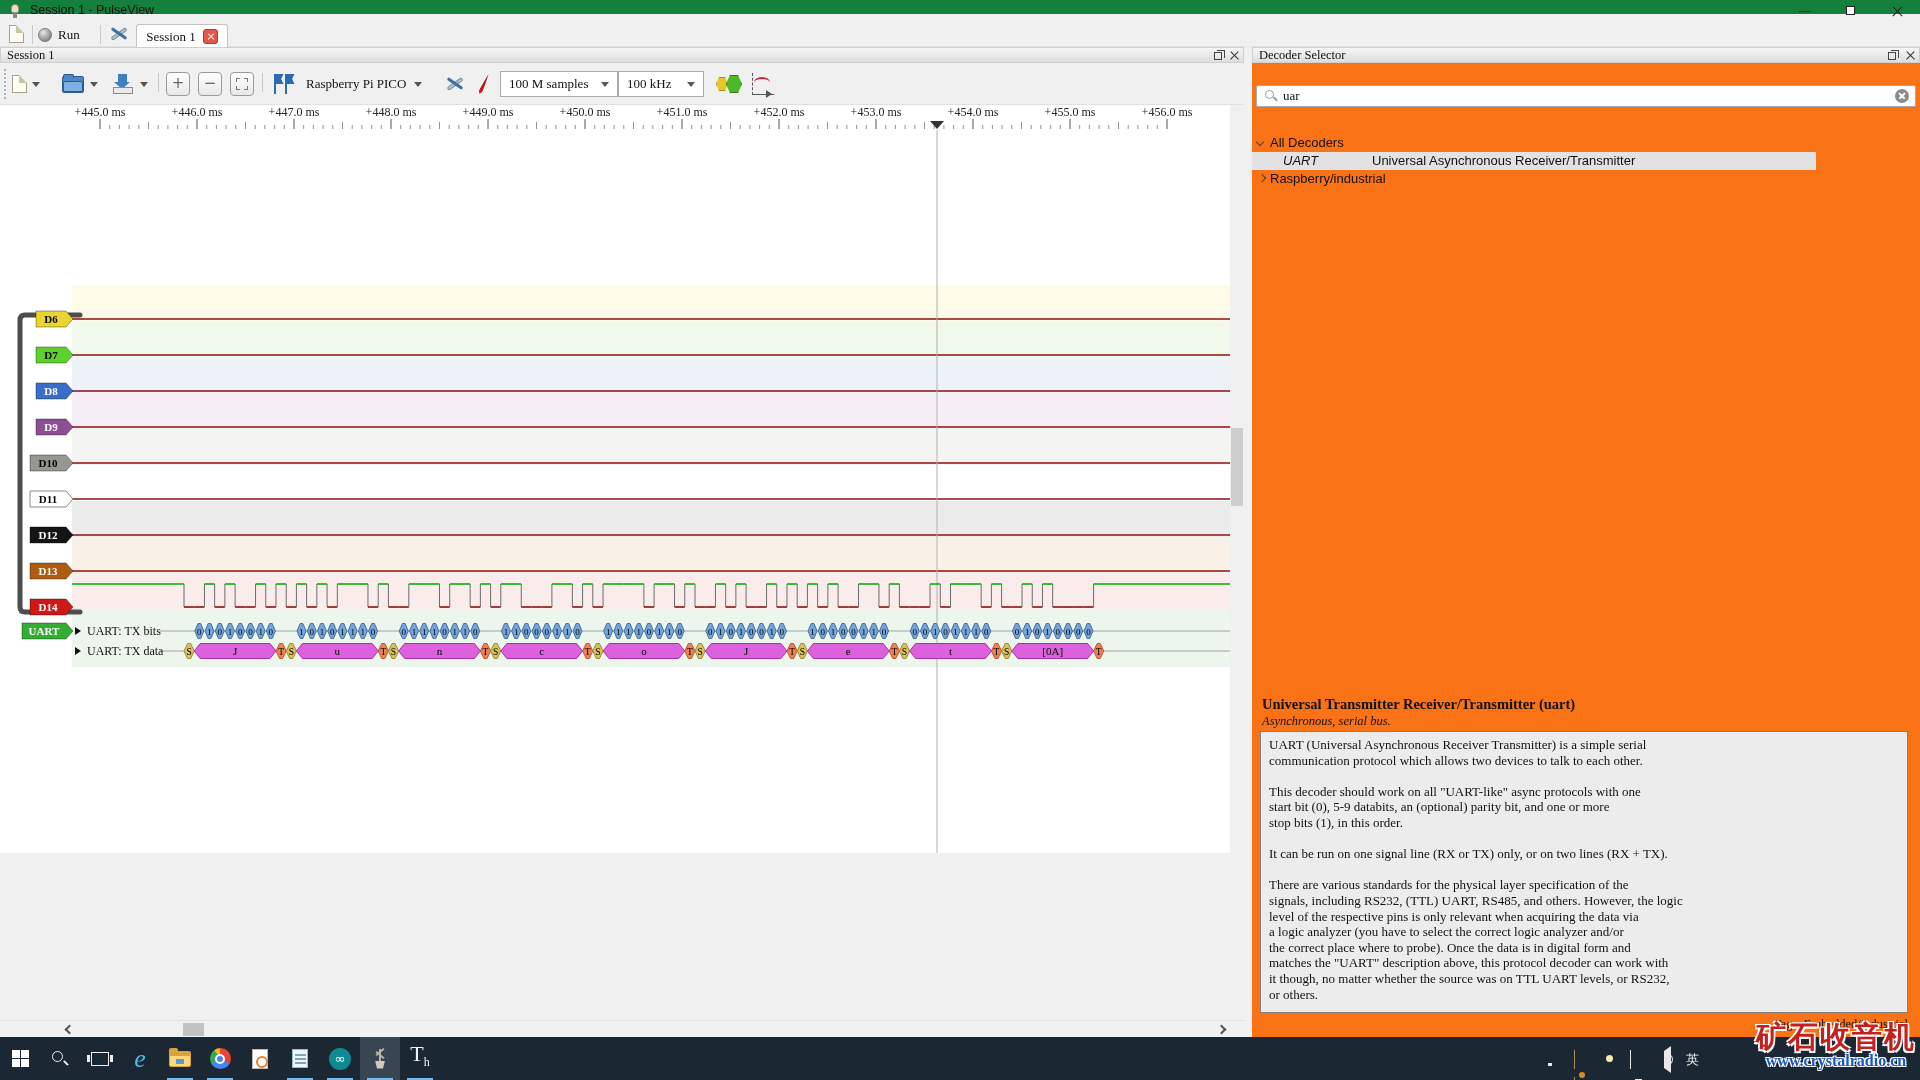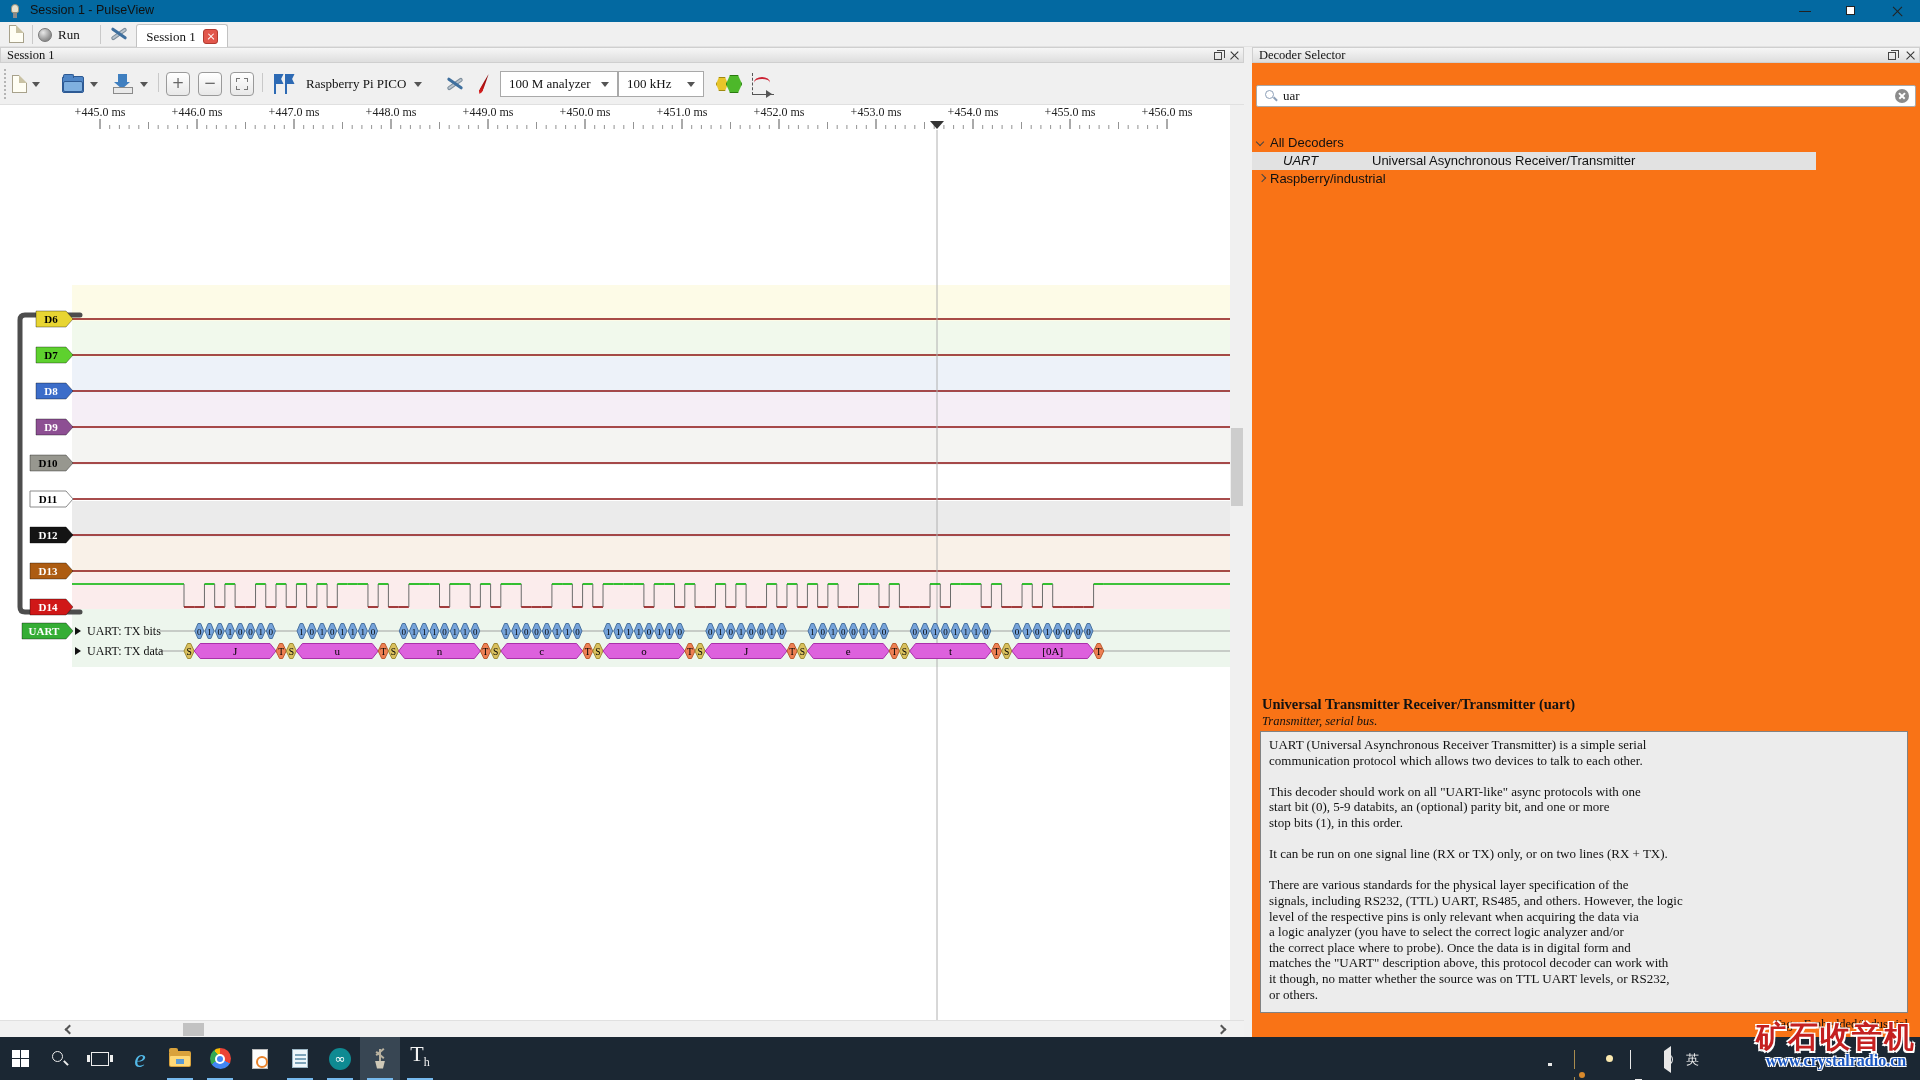--- a/index.html
+++ b/index.html
@@ -1,20 +1,20 @@
 <!DOCTYPE html>
 <html><head>
 <meta charset="utf-8">
 <style>
   * { margin:0; padding:0; box-sizing:border-box; }
   html,body { width:1920px; height:1080px; overflow:hidden; background:#f0f0f0;
               font-family:"Liberation Serif", serif; }
 
   
-  #titlebar { position:absolute; left:0; top:0; width:1920px; height:22px; background:#0369a1; }
+  #titlebar { position:absolute; left:0; top:0; width:1920px; height:14px; background:#15803d; }
   #titlebar .app-icon { position:absolute; left:7px; top:3px; width:16px; height:16px; }
   #titlebar .app-icon .bulb { position:absolute; left:4px; top:1px; width:8px; height:9px; background:#e8e2cf; border:1px solid #9a917a; border-radius:4px 4px 2px 2px; }
   #titlebar .app-icon .base { position:absolute; left:6px; top:10px; width:4px; height:5px; background:#8a8a8a; }
   #titlebar .title { position:absolute; left:30px; top:3px; font-family:"Liberation Sans",sans-serif; font-size:12.5px; color:#111; }
   .winbtn { position:absolute; top:0; width:46px; height:22px; }
   .winbtn .bar { position:absolute; left:17px; top:11px; width:12px; height:1.4px; background:#222; }
   .winbtn .sq  { position:absolute; left:18px; top:6px; width:9px; height:9px; border:1.2px solid #222; background:#fff; }
   .winbtn .x1,.winbtn .x2 { position:absolute; left:17px; top:10.5px; width:13px; height:1.4px; background:#222; }
   .winbtn .x1 { transform:rotate(45deg);} .winbtn .x2 { transform:rotate(-45deg);}
 
@@ -70,21 +70,21 @@
   .probe-icon { position:relative; width:20px; height:24px; }
   .probe-icon .needle { position:absolute; left:8px; top:1px; width:4px; height:22px; background:linear-gradient(#7a0000,#d22); transform:rotate(25deg); clip-path:polygon(50% 0,100% 85%,50% 100%,0 85%); }
   .decoder-icon { position:relative; width:26px; height:20px; }
   .decoder-icon .d1 { position:absolute; left:0; top:3px; width:12px; height:14px; background:#e8c52a; border:1px solid #a08a10; clip-path:polygon(25% 0,75% 0,100% 50%,75% 100%,25% 100%,0 50%); }
   .decoder-icon .d2 { position:absolute; left:10px; top:1px; width:16px; height:18px; background:#4db82a; border:1px solid #2a7a10; clip-path:polygon(25% 0,75% 0,100% 50%,75% 100%,25% 100%,0 50%); }
   .math-icon { position:relative; width:22px; height:22px; border-left:1.5px dashed #555; border-bottom:1.5px solid #555; }
   .math-icon::before { content:""; position:absolute; left:1px; top:4px; width:16px; height:9px; border-top:2px solid #c23; border-radius:50%; }
   .math-icon::after { content:""; position:absolute; right:-2px; bottom:-4px; border:4px solid transparent; border-left:6px solid #555; }
 
   
-  #traceview { position:absolute; left:0; top:105px; width:1230px; height:915px; background:#ffffff; overflow:hidden; }
+  #traceview { position:absolute; left:0; top:105px; width:1230px; height:748px; background:#ffffff; overflow:hidden; }
   #tracesvg { position:absolute; left:0; top:0; }
 
   
   #vscroll { position:absolute; left:1230px; top:105px; width:14px; height:915px; background:#f0f0f0; }
   #vscroll .thumb { position:absolute; left:1px; top:323px; width:12px; height:78px; background:#cdcdcd; }
   #hscroll { position:absolute; left:0; top:1020px; width:1244px; height:17px; background:#f1f1f1; border-top:1px solid #e0e0e0; }
   #hscroll .thumb { position:absolute; left:183px; top:2px; width:21px; height:13px; background:#c2c2c2; }
   .chev { display:inline-block; width:7px; height:7px; border-left:2px solid #555; border-bottom:2px solid #555; }
   #hscroll .left-arrow  { position:absolute; left:66px; top:5px; transform:rotate(45deg); }
   #hscroll .right-arrow { position:absolute; left:1218px; top:5px; transform:rotate(225deg); }
@@ -298,21 +298,21 @@
         <i class="wr"></i>
         <i class="sc"></i>
       </span>
   </div>
   <div class="tbtn" style="left:474px;">
     <span class="probe-icon">
         <i class="needle"></i>
       </span>
   </div>
   <div class="combo" style="left:500px; width:118px;">
-    <span>100 M analyzer</span>
+    <span>100 M samples</span>
     <span class="dd-arrow"></span>
   </div>
   <div class="combo" style="left:618px; width:86px;">
     <span>100 kHz</span>
     <span class="dd-arrow"></span>
   </div>
   <div class="tbtn" style="left:716px;">
     <span class="decoder-icon">
         <i class="d1"></i>
         <i class="d2"></i>
@@ -880,21 +880,21 @@
         <span class="ncol">Universal Asynchronous Receiver/Transmitter</span>
       </div>
       <div class="tree-row">
         <span class="chv right"></span>
         <span class="dcol">Raspberry/industrial</span>
       </div>
     </div>
 
   <div id="desc">
     <div id="desc-title">Universal Transmitter Receiver/Transmitter (uart)</div>
-    <div id="desc-sub">Transmitter, serial bus.</div>
+    <div id="desc-sub">Asynchronous, serial bus.</div>
     <div id="desc-box">UART (Universal Asynchronous Receiver Transmitter) is a simple serial
 communication protocol which allows two devices to talk to each other.
 
 This decoder should work on all "UART-like" async protocols with one
 start bit (0), 5-9 databits, an (optional) parity bit, and one or more
 stop bits (1), in this order.
 
 It can be run on one signal line (RX or TX) only, or on two lines (RX + TX).
 
 There are various standards for the physical layer specification of the

